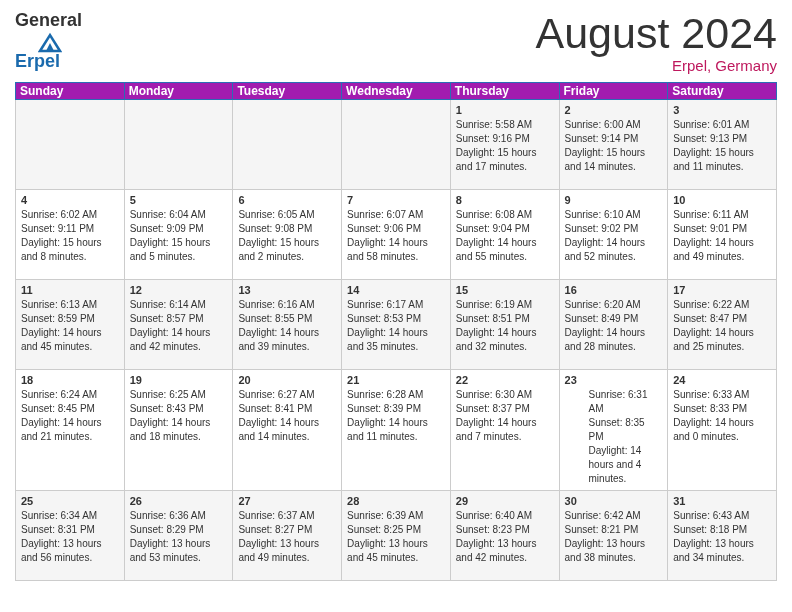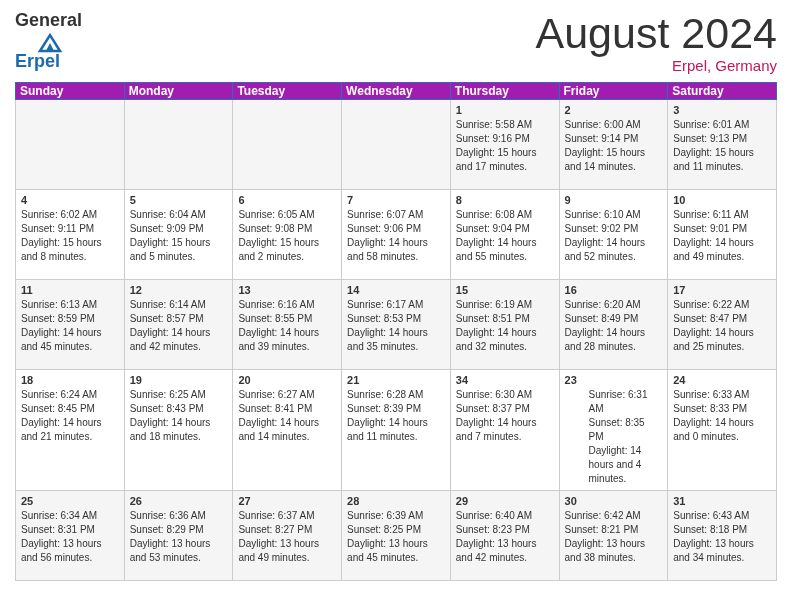--- a/index.html
+++ b/index.html
@@ -256,21 +256,21 @@
 Sunset: 8:41 PM
 Daylight: 14 hours and 14 minutes.</div>
         </td>
         <td>
           <span class="day-num">21</span>
           <div class="day-info" style="white-space: pre-line;">Sunrise: 6:28 AM
 Sunset: 8:39 PM
 Daylight: 14 hours and 11 minutes.</div>
         </td>
         <td>
-          <span class="day-num">34</span>
+          <span class="day-num">22</span>
           <div class="day-info" style="white-space: pre-line;">Sunrise: 6:30 AM
 Sunset: 8:37 PM
 Daylight: 14 hours and 7 minutes.</div>
         </td>
         <td>
           <span class="day-num">23</span>
           <div class="day-info" style="white-space: pre-line; margin-left: 24px;">Sunrise: 6:31 AM
 Sunset: 8:35 PM
 Daylight: 14 hours and 4 minutes.</div>
         </td>

